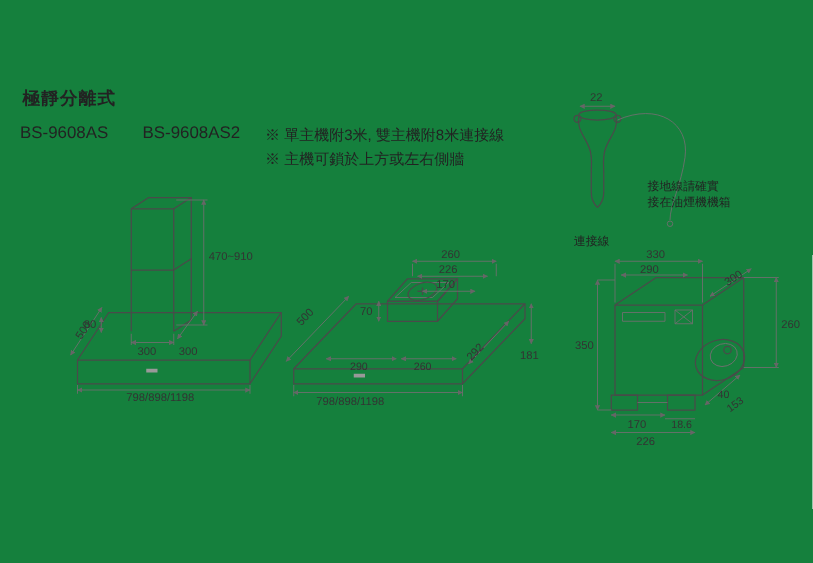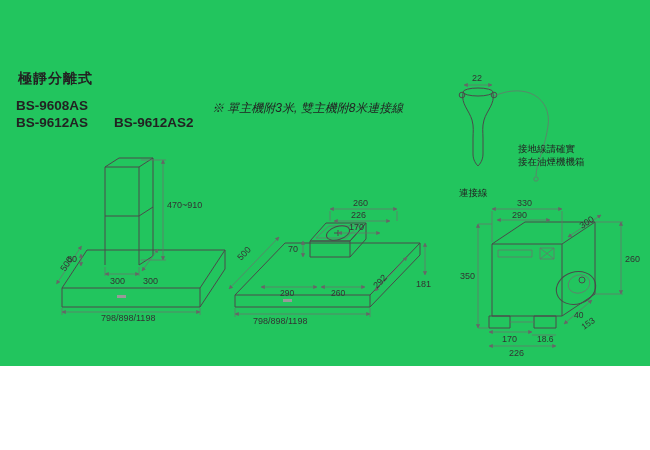--- a/index.html
+++ b/index.html
@@ -1,51 +1,49 @@
 <!DOCTYPE html>
 <html><head>
 <meta charset="utf-8">
 <style>
   html,body{margin:0;padding:0;background:#fff;}
-  .page{position:relative;width:650px;height:366px;background:#22c55e;overflow:hidden;
+  .page{position:relative;width:650px;height:450px;background:#15803d;overflow:hidden;
         font-family:"Liberation Sans", sans-serif;color:#222;}
   .title{position:absolute;left:18px;top:70px;font-size:14px;font-weight:700;letter-spacing:1px;}
   .models{position:absolute;left:16px;top:97px;}
-  .model-row{display:flex;gap:10px;font-size:13.5px;font-weight:700;line-height:17px;white-space:nowrap;}
+  .model-row{display:flex;gap:10px;font-size:13.5px;font-weight:400;line-height:17px;white-space:nowrap;}
   .model-row span{display:inline-block;}
   .model-a{min-width:88px;}
   .notes{position:absolute;left:212px;top:99px;font-size:12px;line-height:19px;color:#222;}
-  .note-line{white-space:nowrap;font-style:italic;}
+  .note-line{white-space:nowrap;}
   svg{position:absolute;overflow:visible;}
   svg text{font-family:"Liberation Sans", sans-serif;fill:#333;stroke:none;}
   .dim{font-size:9px;}
   .dim-s{font-size:8.5px;}
   .lbl{font-size:9.5px;fill:#222;}
   .outline{stroke:#4a4a4a;stroke-width:1;fill:none;stroke-linejoin:round;}
   .thin{stroke:#6f6f6f;stroke-width:0.7;fill:none;}
 </style>
 </head>
 <body>
 
 <div class="page">
 
   <div class="title">極靜分離式</div>
 
   <div class="models">
     <div class="model-row">
       <span class="model-a">BS-9608AS</span>
-    </div>
-    <div class="model-row">
-      <span class="model-a">BS-9612AS</span>
-      <span>BS-9612AS2</span>
+      <span>BS-9608AS2</span>
     </div>
   </div>
 
   <div class="notes">
     <div class="note-line">※ 單主機附3米, 雙主機附8米連接線</div>
+    <div class="note-line">※ 主機可鎖於上方或左右側牆</div>
   </div>
 
   <svg style="left:55px;top:150px;" width="165" height="185" viewBox="0 0 165 185">
     <defs>
       <marker id="arA" viewBox="0 0 10 10" refX="9" refY="5" markerWidth="6" markerHeight="6" orient="auto-start-reverse">
         <path d="M0,0 L10,5 L0,10 Z" fill="#666"></path>
       </marker>
     </defs>
     <g class="outline">
       <path d="M7,138 L145,138 L170,100 L32,100 Z"></path>

